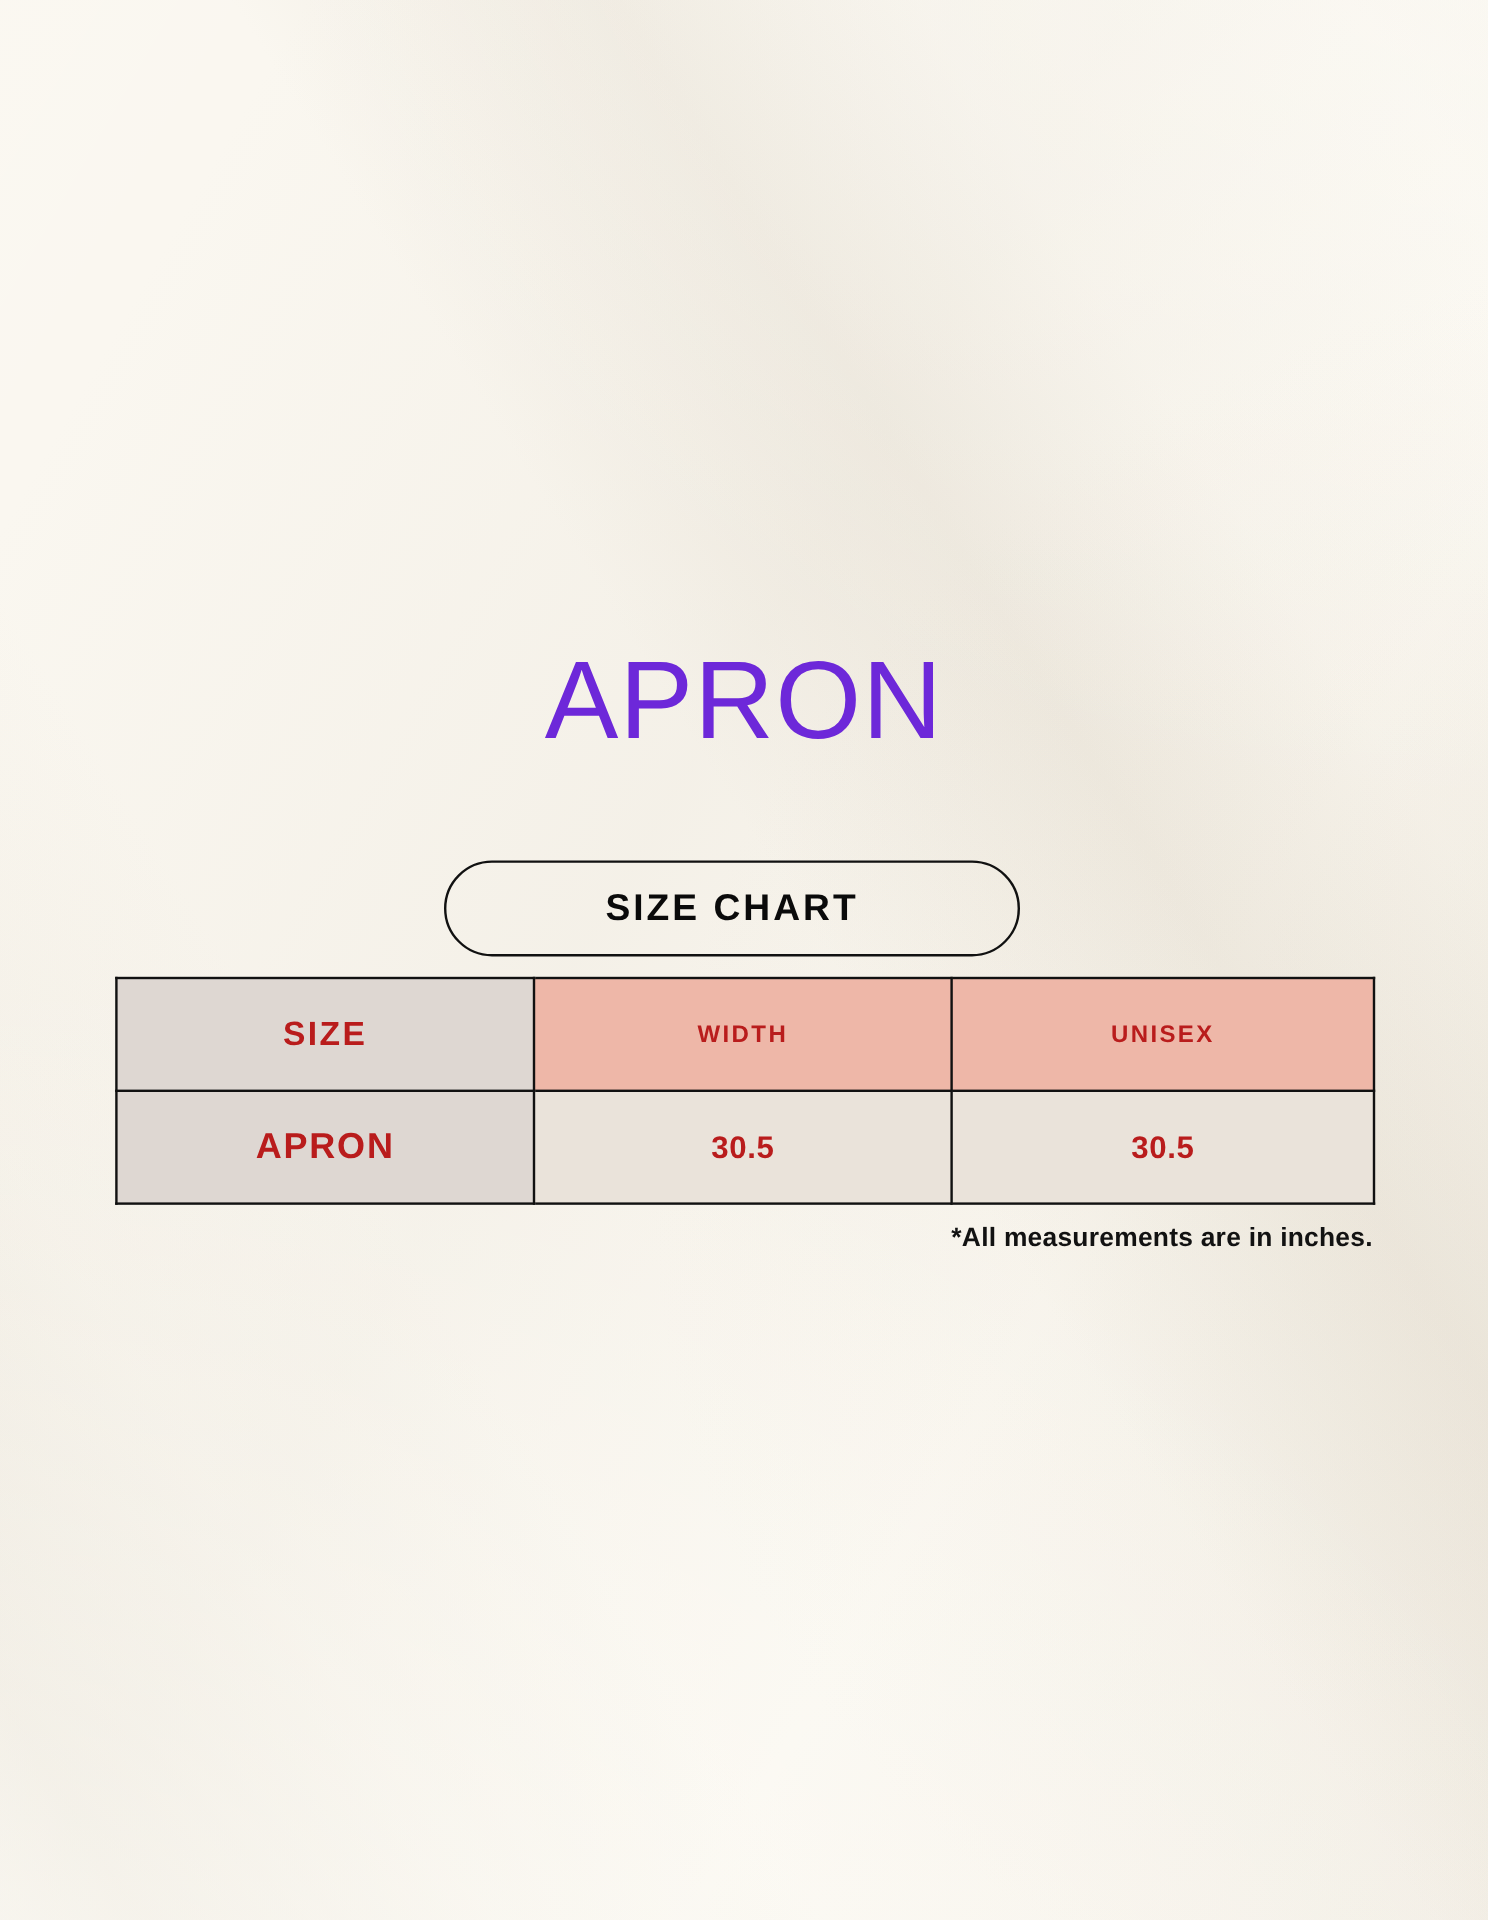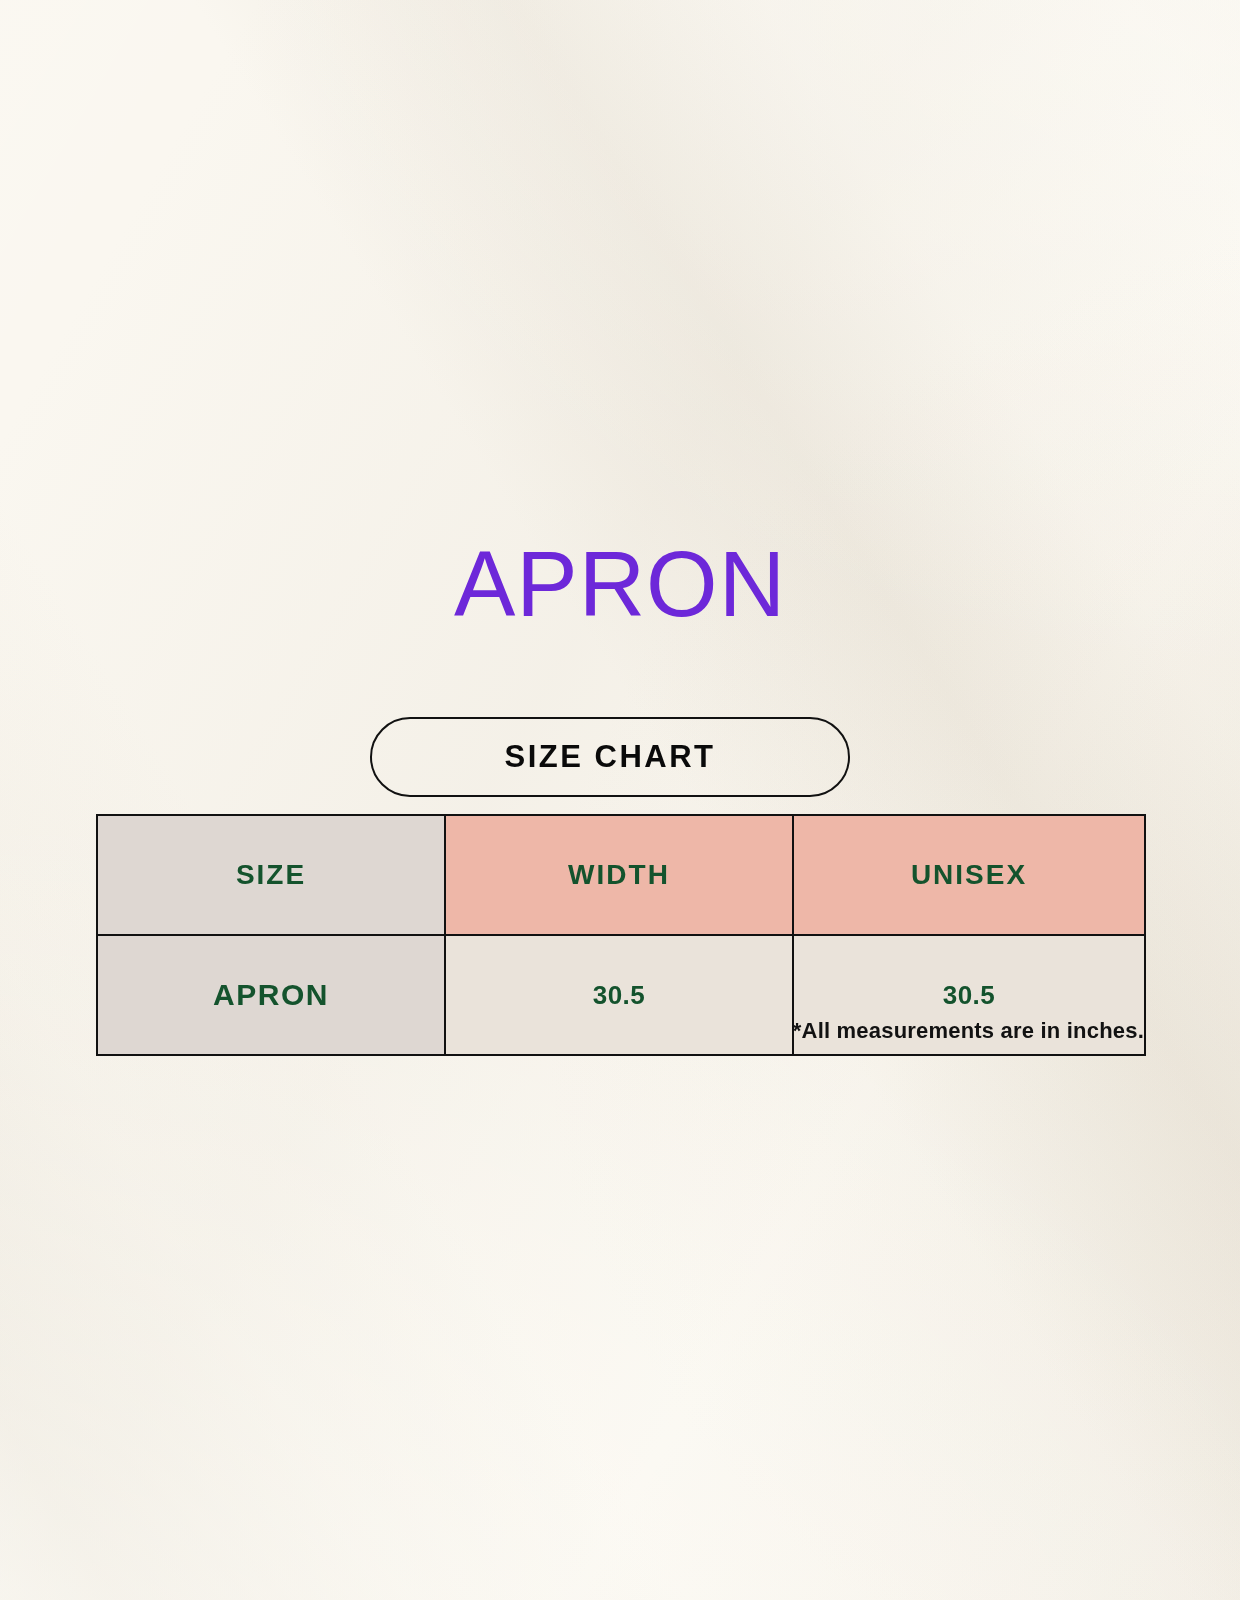--- a/index.html
+++ b/index.html
@@ -107,36 +107,36 @@
     top: 814px;
     width: 1048px;
     border-collapse: collapse;
     table-layout: fixed;
   }
   #size-table td, #size-table th {
     border: 2.5px solid #111111;
     height: 86px;
     text-align: center;
     vertical-align: middle;
-    padding: 16px;
-    color: #14532d;
+    padding: 3px;
+    color: #b91c1c;
   }
   .col-size   { width: 348px; }
   .col-width  { width: 348px; }
   .col-height { width: 352px; }
 
   .cell-size-head {
     background: #ded7d2;
     font-size: 28px;
     font-weight: 700;
     letter-spacing: 2px;
   }
   .cell-metric-head {
     background: #eeb7a8;
-    font-size: 28px;
+    font-size: 20px;
     font-weight: 700;
     letter-spacing: 2px;
   }
   .cell-size-body {
     background: #ded7d2;
     font-size: 30px;
     font-weight: 700;
     letter-spacing: 1.5px;
   }
   .cell-value {

